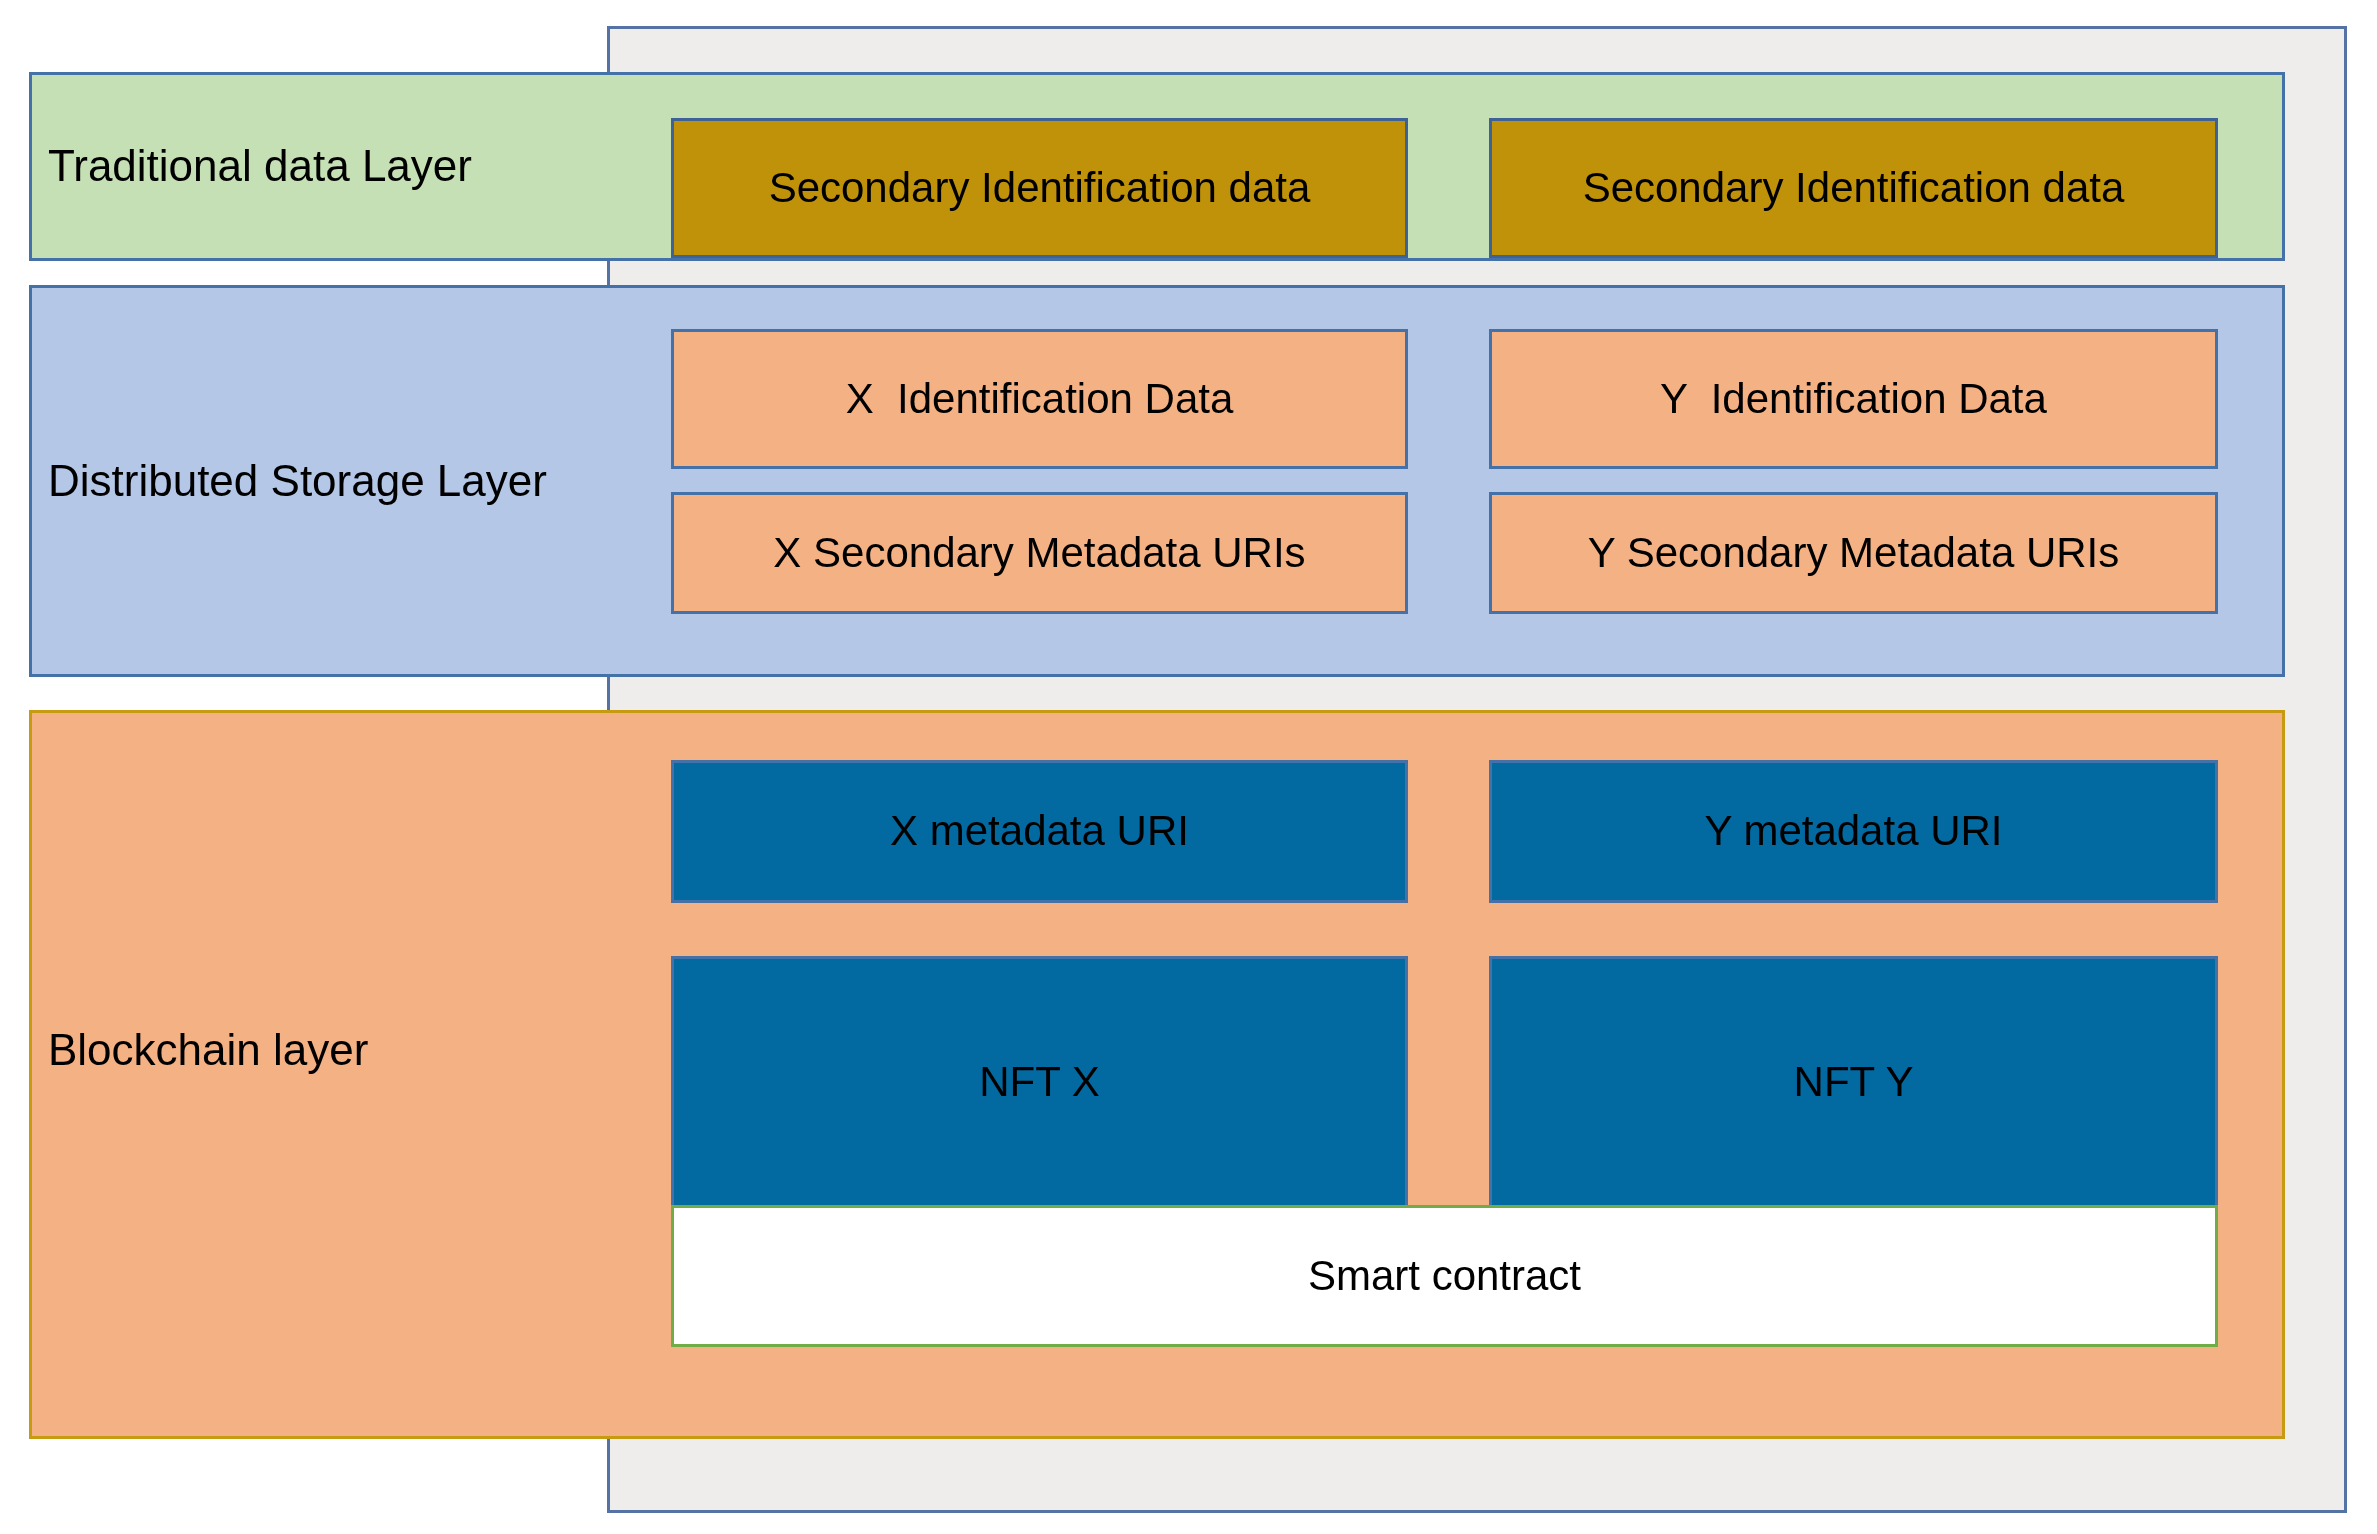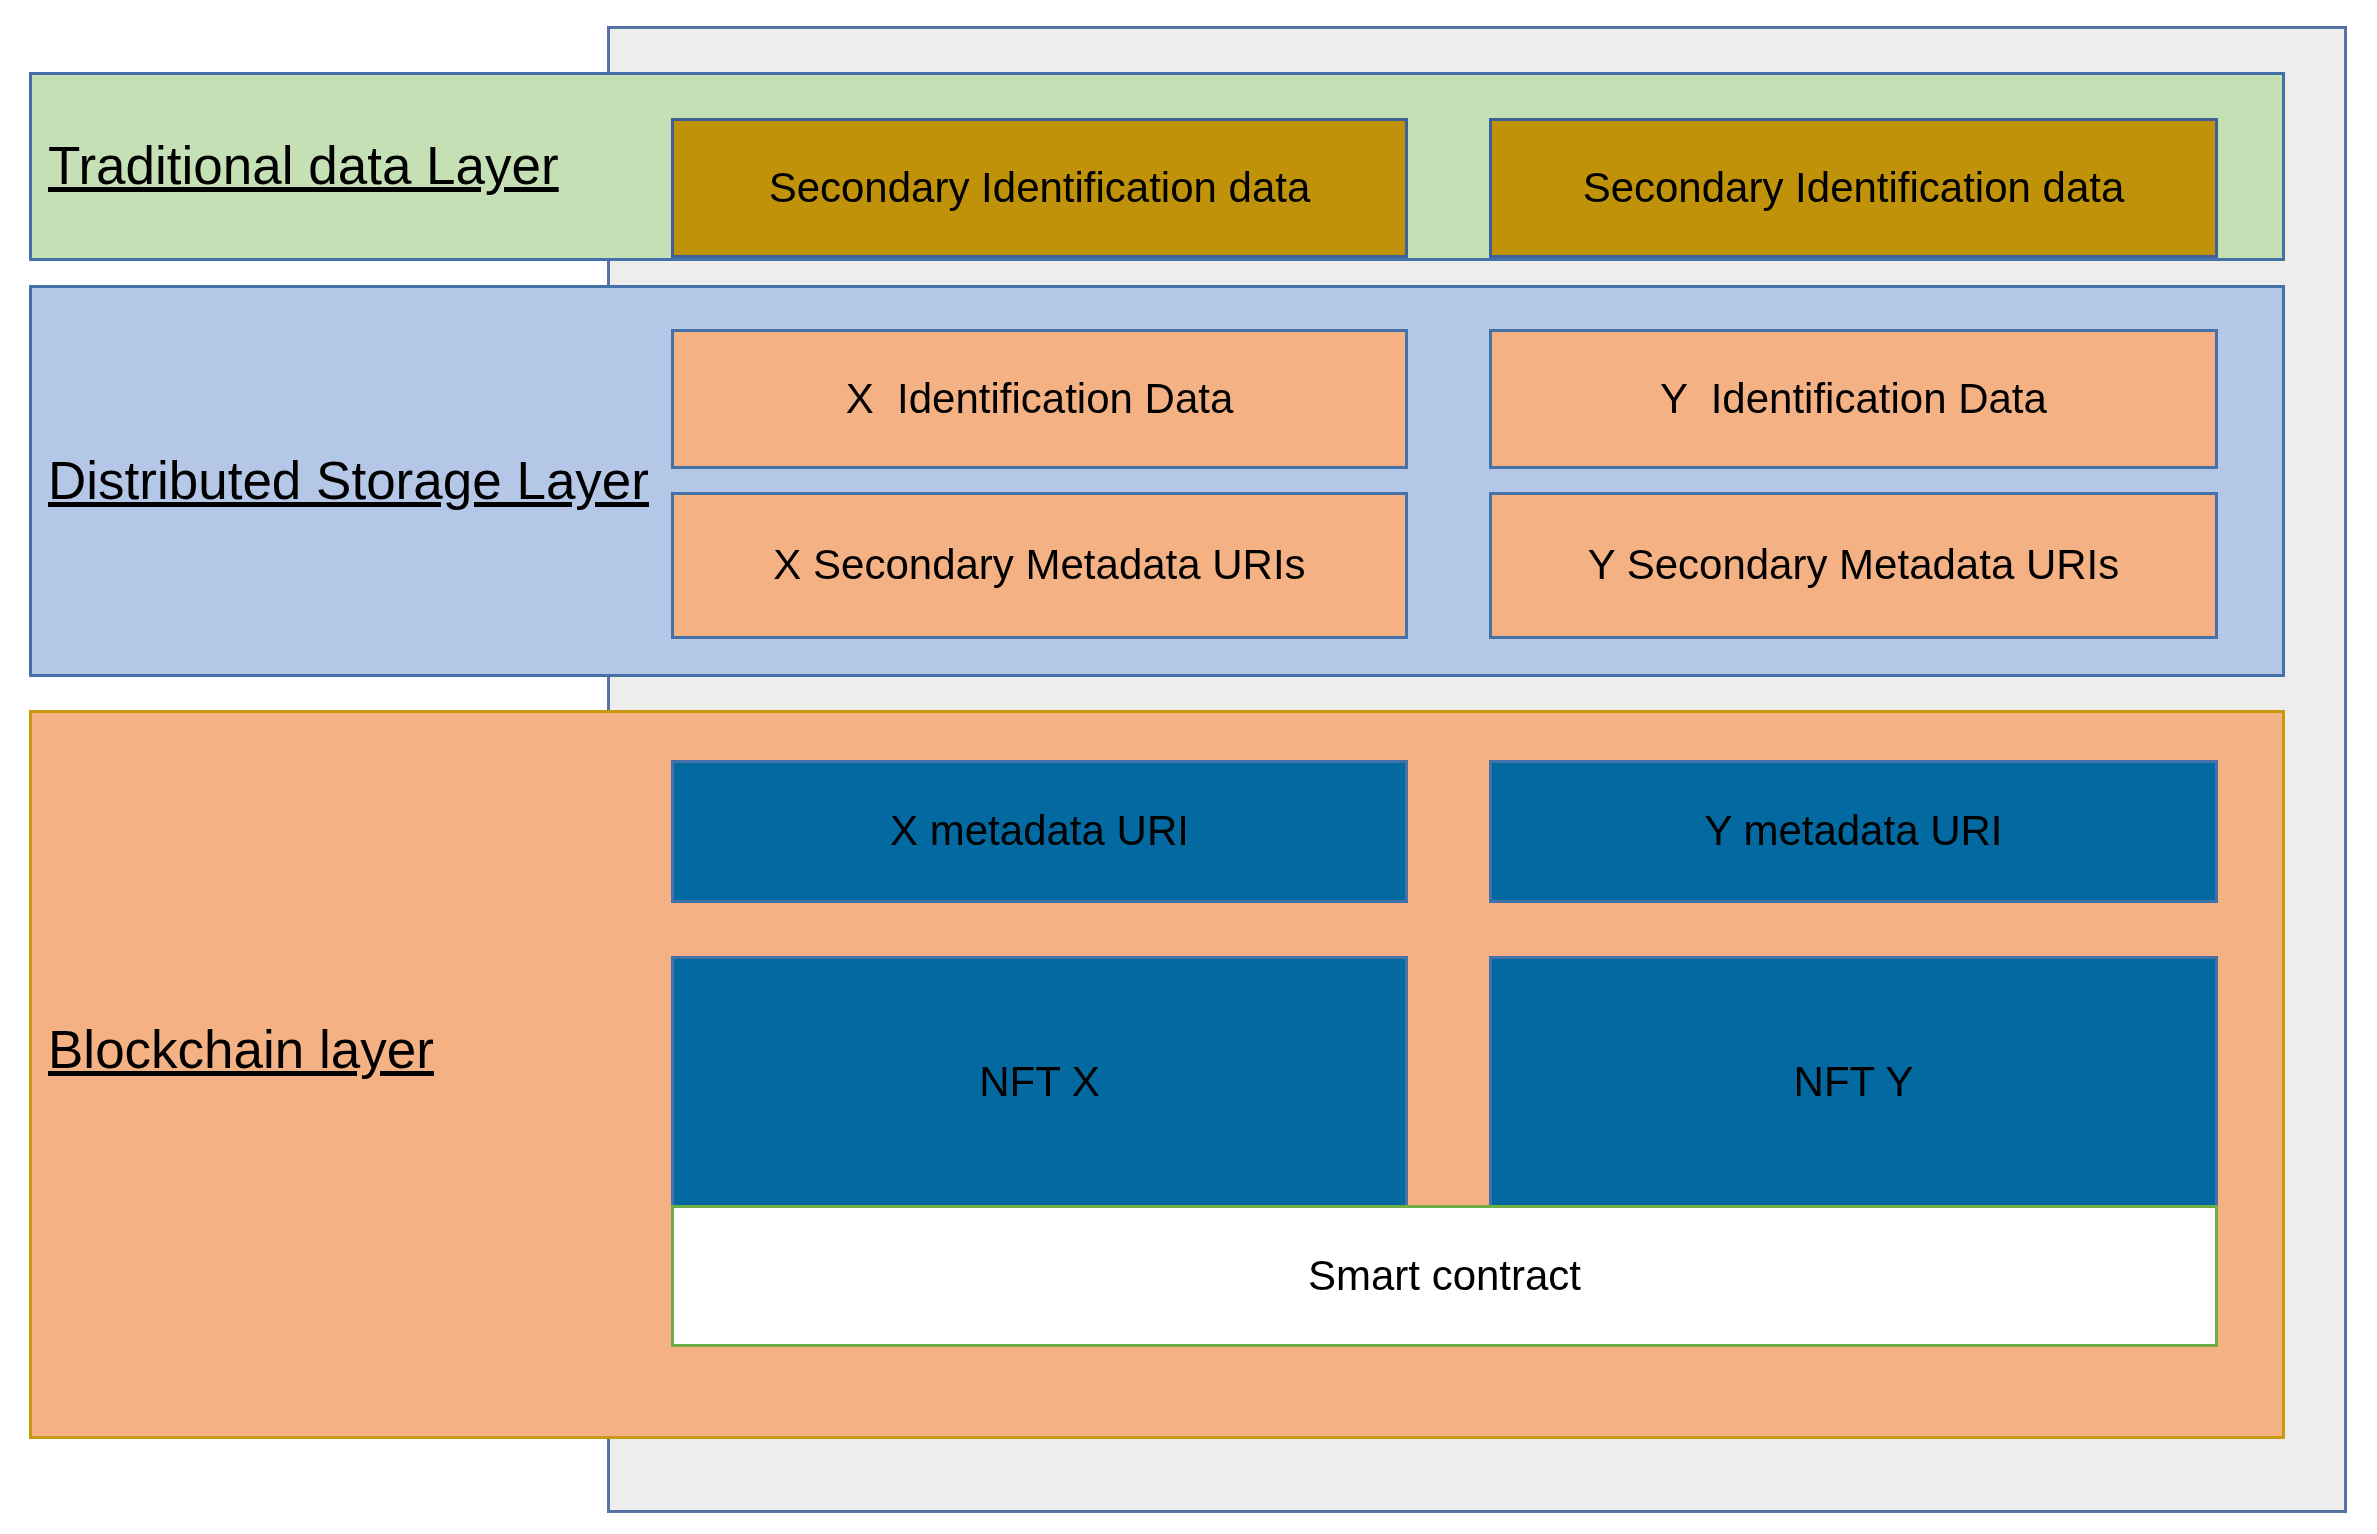--- a/index.html
+++ b/index.html
@@ -16,38 +16,38 @@
 
   
   .band{border:3.9px solid #4472a8;}
   .band-traditional{left:29px;top:72px;width:2256px;height:189px;background:#c5e0b4;}
   .band-storage{left:29px;top:285px;width:2256px;height:392px;background:#b4c7e7;}
   .band-blockchain{left:29px;top:710px;width:2256px;height:729px;background:#f4b183;border-color:#c79b11;}
 
   
   .layer-label{
     display:flex;align-items:center;padding-left:19px;
-    font-size:53px;line-height:1.15;white-space:pre-wrap;text-decoration:underline;
+    font-size:44px;line-height:1.15;white-space:pre-wrap;
   }
   .label-traditional{left:29px;top:72px;width:627px;height:189px;}
   .label-storage{left:29px;top:285px;width:627px;height:392px;}
   .label-blockchain{left:29px;top:710px;width:627px;height:681px;}
 
   
   .box{
     display:flex;align-items:center;justify-content:center;
     text-align:center;font-size:42px;line-height:1.2;white-space:pre-wrap;
     border:3.1px solid #4472a8;
   }
   .col1{left:671px;width:737px;}
   .col2{left:1489px;width:729px;}
 
   .row-gold{top:98px;height:140px;}
   .row-ident{top:329px;height:140px;}
-  .row-uri{top:492px;height:147px;}
+  .row-uri{top:492px;height:122px;}
   .row-metauri{top:760px;height:143px;}
   .row-nft{top:956px;height:253px;}
 
   .gold-box{background:#bf9209;border-color:#3e6295;margin-top:20px;}
   .orange-box{background:#f4b183;}
   .gray-box{background:#0369a1;}
   .smart-box{
     left:671px;top:1205px;width:1547px;height:142px;
     background:#ffffff;border:3.1px solid #70ad47;
   }

